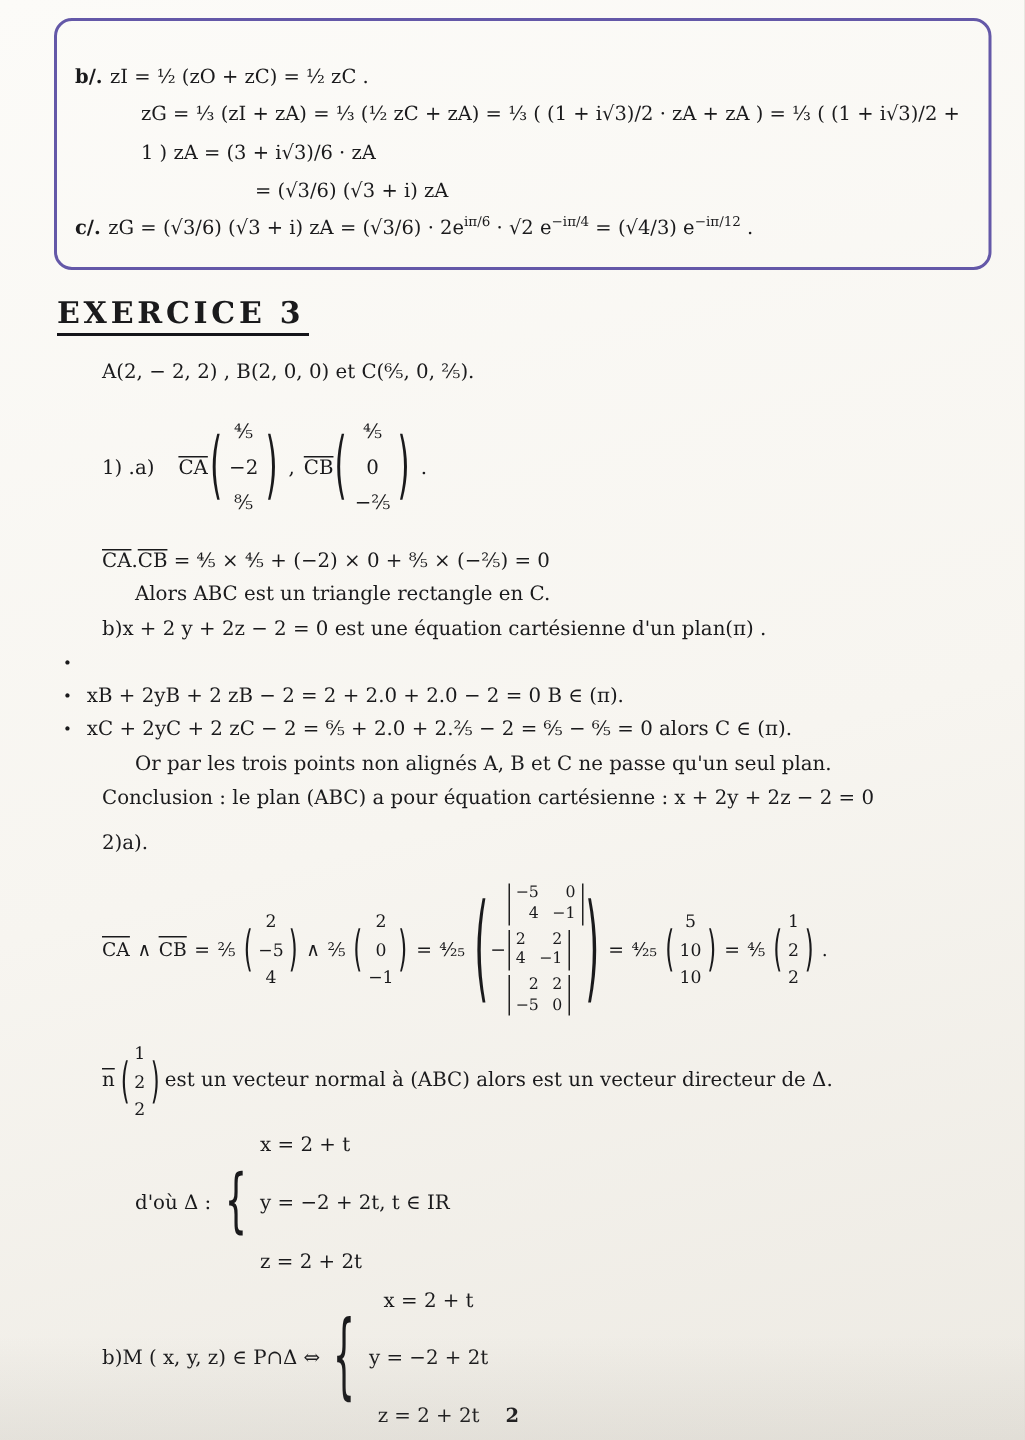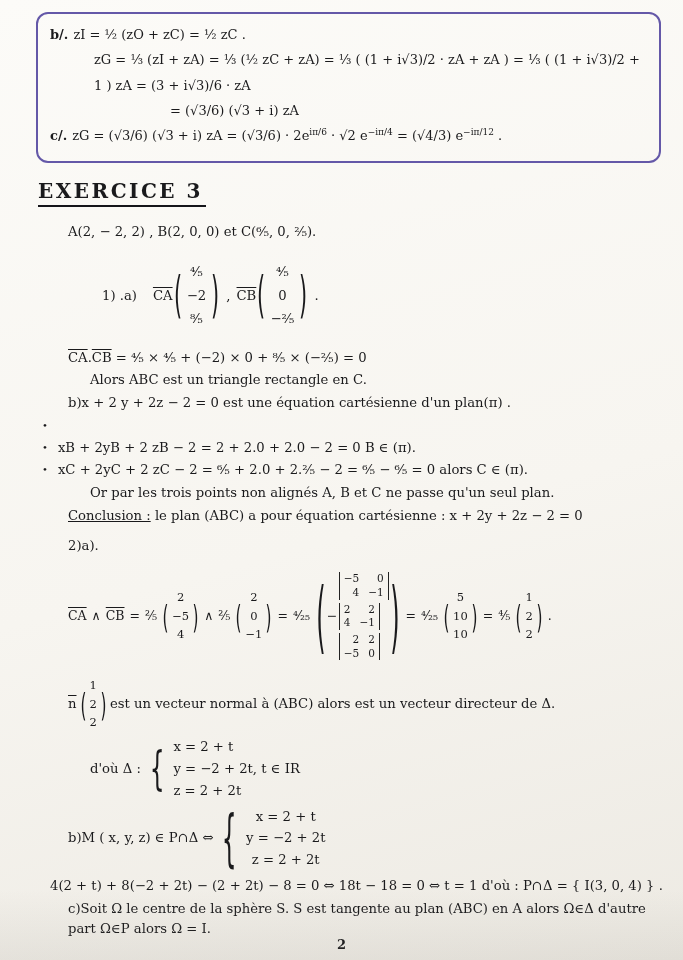--- a/index.html
+++ b/index.html
@@ -16,43 +16,43 @@
     padding:12px 18px 0 36px;
   }
   .page::after {
     content:""; position:absolute; left:0; bottom:0; width:100%; height:70px;
     background:linear-gradient(0deg,rgba(120,115,105,0.10),rgba(120,115,105,0)); pointer-events:none;
   }
 
   
   .topbox {
     border:2px solid #6458a8; border-radius:12px;
-    padding:8px 12px 12px 12px; margin-right:4px;
+    padding:25px 12px 12px 12px; margin-right:4px;
   }
   .topbox .mline { line-height:1.95; font-size:13px; }
   .lbl { font-weight:bold; margin-right:5px; }
   .ind1 { padding-left:44px; font-size:12px; }
   .ind2 { padding-left:120px; }
   sup { font-size:9px; }
 
   
   .heading {
     display:inline-block; margin:16px 0 12px 2px;
     font-size:20px; font-weight:bold; letter-spacing:2.5px;
     border-bottom:2.5px solid #15151a; padding:0 3px 2px 0;
   }
 
   
   .content { margin-left:32px; font-size:13.2px; line-height:1.5; }
   .line { margin:3px 0; }
   .vec { text-decoration:overline; }
-  .qlabel { margin-right:10px;margin-left:34px; }
+  .qlabel { margin-right:10px; }
   .indented { padding-left:22px; }
   .outdent { margin-left:-18px; }
-  .ul { text-decoration:underline; }
+  .ul { }
 
   
   .colvec { display:inline-flex; align-items:center; }
   .stack { display:inline-flex; flex-direction:column; align-items:center; row-gap:4px; padding:0 4px; text-align:center; }
   .stack.sm { row-gap:1px; font-size:11.5px; padding:0 3px; }
   .gparen { display:inline-block; font-family:"DejaVu Sans",sans-serif; transform-origin:center; }
   .p-lg { font-size:26px; transform:scaleY(1.9) scaleX(0.8); }
   .p-md { font-size:18px; transform:scaleY(1.8) scaleX(0.85); }
   .p-xl { font-size:30px; transform:scaleY(2.6) scaleX(0.8); }
   .b-3  { font-size:26px; transform:scaleY(1.8) scaleX(0.9); }
@@ -64,21 +64,21 @@
     display:inline-grid; grid-template-columns:auto auto; column-gap:9px;
     padding:0 4px; border-left:1.3px solid #222; border-right:1.3px solid #222;
     font-size:10.5px; line-height:1.3; justify-items:end;
   }
   .detwrap { display:flex; flex-direction:column; align-items:flex-start; row-gap:3px; }
   .detline { display:flex; align-items:center; gap:3px; }
   .minus { width:9px; display:inline-block; text-align:center; }
 
   .nrow { display:flex; align-items:center; gap:3px; height:54px; margin:4px 0; }
   .sysrow { display:flex; align-items:center; gap:8px; margin:6px 0; }
-  .syslines { display:flex; flex-direction:column; row-gap:2px; }
+  .syslines { display:flex; flex-direction:column; row-gap:19px; }
   .syslines.center { align-items:center; }
 
   
   .brow { display:flex; gap:10px; margin:2px 0 2px -26px; }
   .bullet { font-size:10px; line-height:2; }
 
   .pagenum {
     position:absolute; bottom:8px; left:0; right:0;
     text-align:center; font-weight:bold; font-size:13px;
   }

